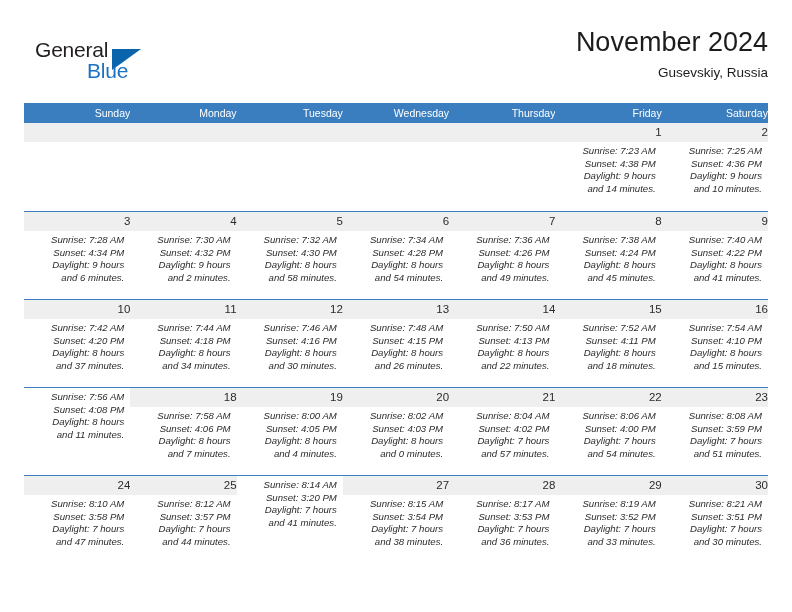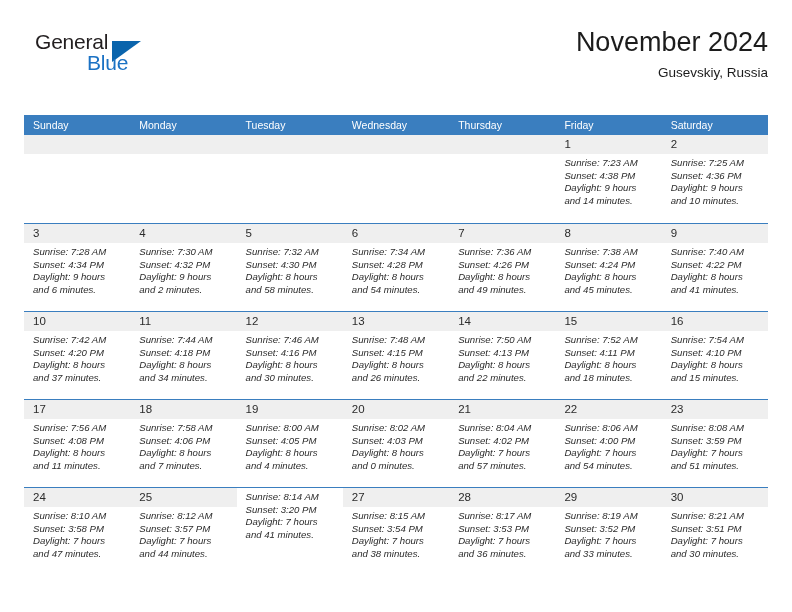--- a/index.html
+++ b/index.html
@@ -27,21 +27,21 @@
     position: absolute;
     left: 24px;
     top: 26px;
     right: 24px;
     height: 70px;
   }
 
   .brand {
     position: absolute;
     left: 0;
-    top: 4px;
+    top: 12px;
     width: 240px;
     height: 60px;
   }
   .brand-general {
     position: absolute;
     left: 11px;
     top: 0px;
     font-size: 21px;
     letter-spacing: -0.2px;
     color: #231f20;
@@ -84,22 +84,23 @@
     color: #1c1c1c;
     line-height: 20px;
     margin-top: 5px;
     white-space: nowrap;
   }
 
   
   .calendar {
     position: absolute;
     left: 24px;
-    top: 115px;
+    top: 103px;
     width: 744px;
+    text-align: right;
   }
 
   .weekday-row {
     display: flex;
     width: 100%;
     background: #3a7ebf;
     height: 20px;
   }
   .weekday-cell {
     flex: 1 1 0;
@@ -347,21 +348,20 @@
             <div class="day-info">
               <div>Sunrise: 7:54 AM</div>
               <div>Sunset: 4:10 PM</div>
               <div>Daylight: 8 hours</div>
               <div>and 15 minutes.</div>
             </div>
           </div>
         </div>
         <div class="week-row">
           <div class="day-cell">
-            <div class="day-number">17</div>
             <div class="day-info">
               <div>Sunrise: 7:56 AM</div>
               <div>Sunset: 4:08 PM</div>
               <div>Daylight: 8 hours</div>
               <div>and 11 minutes.</div>
             </div>
           </div>
           <div class="day-cell">
             <div class="day-number">18</div>
             <div class="day-info">

